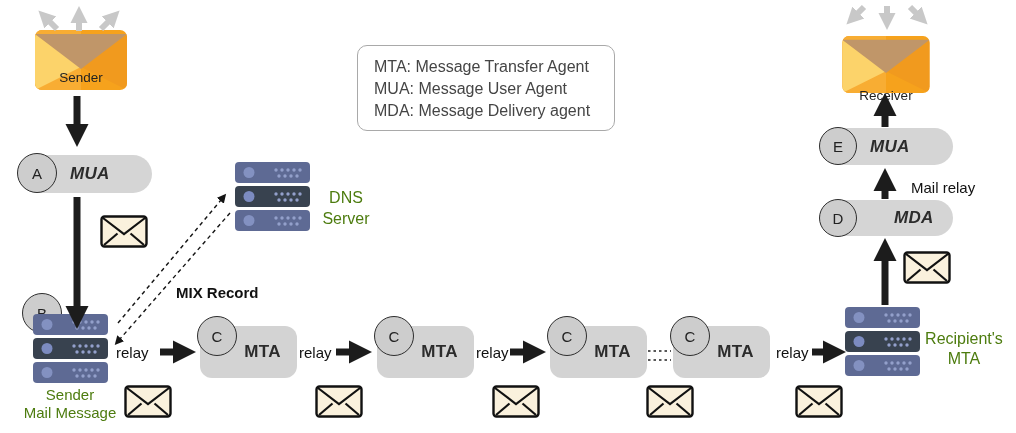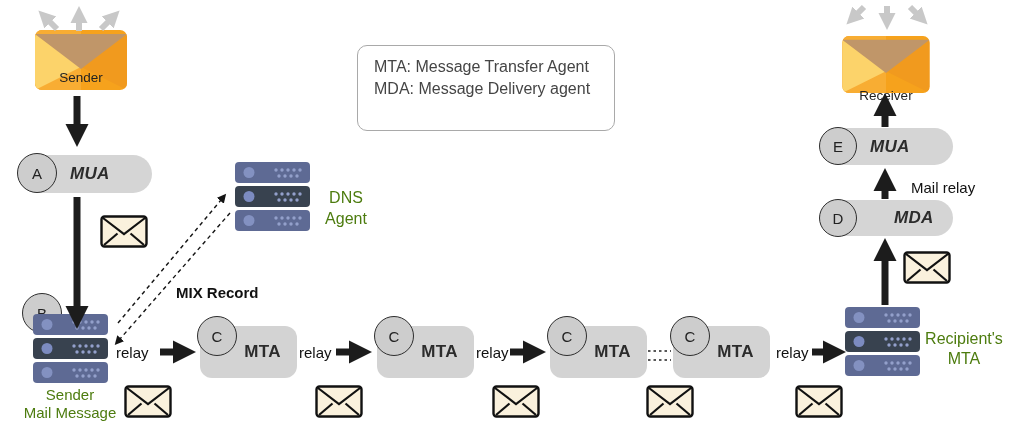--- a/index.html
+++ b/index.html
@@ -78,20 +78,21 @@
         <path d="M0,4 L46,37 L0,60 Z" fill="#fcd36a"></path>
         <path d="M92,4 L46,37 L92,60 Z" fill="#f19a1e"></path>
         <path d="M0,4 L92,4 L46,39 Z" fill="#c09669"></path>
       </g>
     </svg>
     <span class="env-label">Receiver</span>
   </div>
 
   <div class="legend">
     <div>MTA: Message Transfer Agent</div>
+    <div>MUA: Message User Agent</div>
     <div>MDA: Message Delivery agent</div>
   </div>
 
   <div class="agent-box" style="left:18px;top:155px;width:134px;height:38px;">
     <div class="badge b40" style="left:-1px;top:-2px;">
       <span>A</span>
     </div>
     <span class="lbl" style="padding-left:52px;">MUA</span>
   </div>
 
@@ -180,21 +181,21 @@
           <circle cx="44" cy="62" r="1.7"></circle>
             <circle cx="50" cy="62" r="1.7"></circle>
             <circle cx="56" cy="62" r="1.7"></circle>
             <circle cx="62" cy="62" r="1.7"></circle>
         </g>
       </g>
     </svg>
   </div>
   <div class="caption" style="left:306px;top:187px;width:80px;font-size:16px;line-height:21px;">
     <div>DNS</div>
-    <div>Agent</div>
+    <div>Server</div>
   </div>
 
   <div class="small-label" style="left:176px;top:284px;font-weight:600;">MIX Record</div>
 
   <div class="small-label" style="left:116px;top:344px;">relay</div>
   <div class="small-label" style="left:299px;top:344px;">relay</div>
   <div class="small-label" style="left:476px;top:344px;">relay</div>
   <div class="small-label" style="left:776px;top:344px;">relay</div>
 
   <div class="mta-box" style="left:200px;top:326px;">

